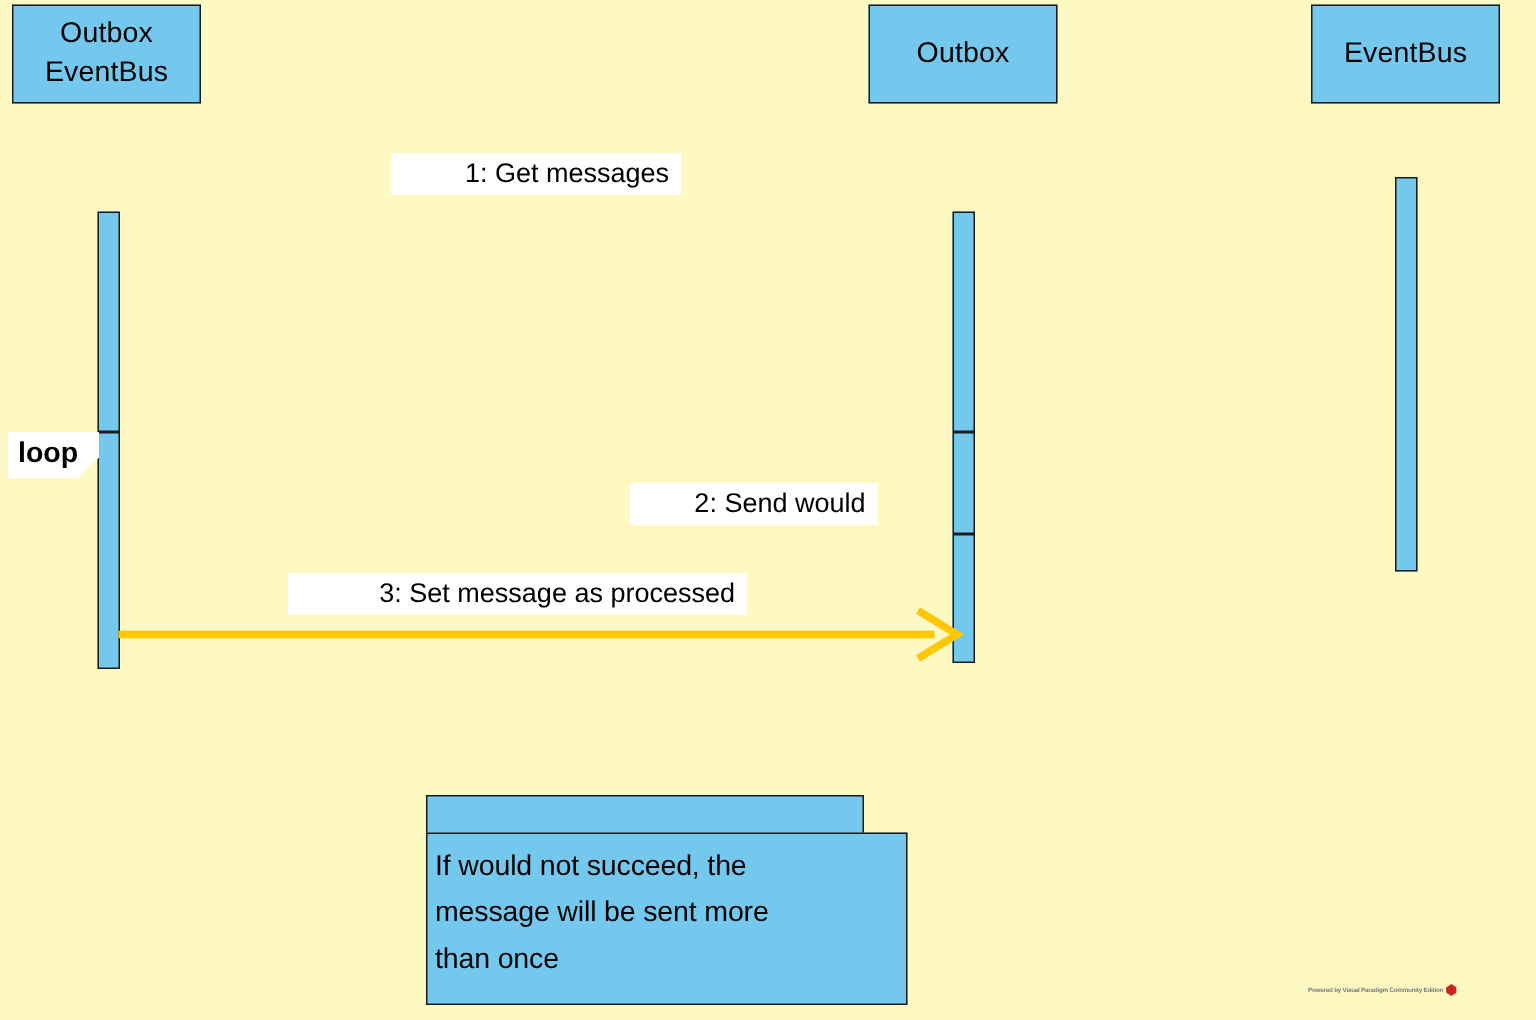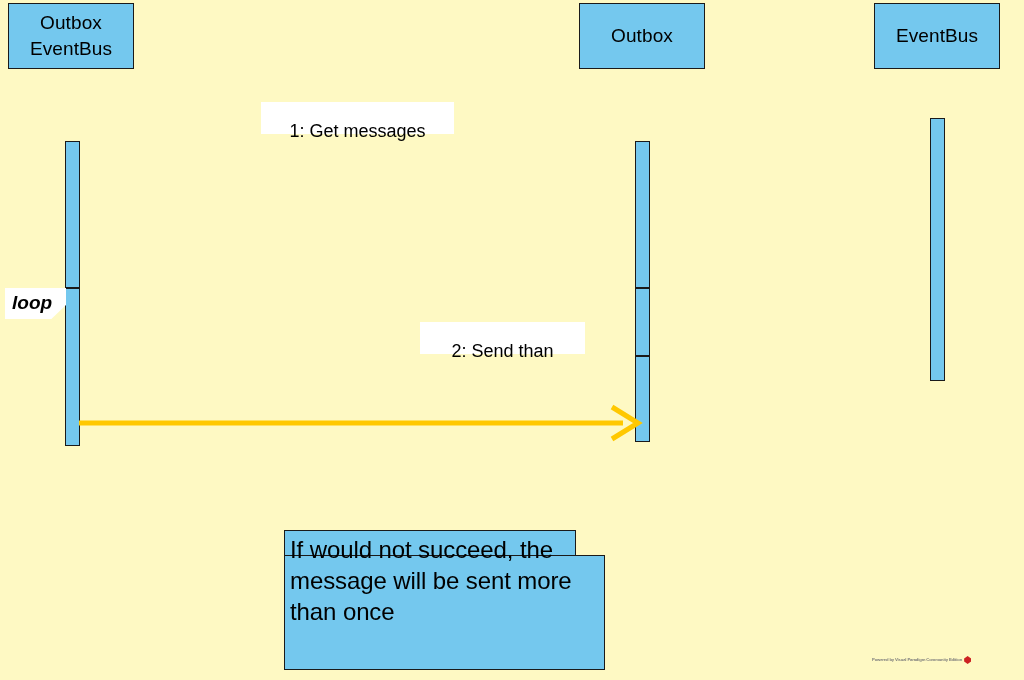--- a/index.html
+++ b/index.html
@@ -45,22 +45,22 @@
 
   
   .msg-label {
     position: absolute;
     box-sizing: border-box;
     background: #FFFFFF;
     color: #000000;
     font-size: 18px;
     line-height: 27px;
     white-space: nowrap;
-    padding: 16px 8px;
-    text-align: center;
+    padding: 0 8px;
+    text-align: right;
   }
 
   
   .arrow-svg {
     position: absolute;
     overflow: visible;
   }
 
   
   .frag-tag {
@@ -79,24 +79,25 @@
   
   .note {
     position: absolute;
     box-sizing: border-box;
     background: #74C8EE;
     border: 1px solid #1a1a1a;
   }
   .note-text {
     position: absolute;
     color: #000000;
-    font-size: 24px;
+    font-size: 19px;
     line-height: 31px;
     white-space: pre-line;
     letter-spacing: -0.1px;
+    margin-top: 28px;
   }
 
   
   .watermark {
     position: absolute;
     display: flex;
     align-items: center;
     gap: 2px;
     font-size: 4.2px;
     line-height: 6px;
@@ -142,29 +143,30 @@
 
   <div class="activation" style="left:635px; top:141px; width:15px; height:147px;"></div>
   <div class="activation" style="left:635px; top:288px; width:15px; height:68px;"></div>
   <div class="activation" style="left:635px; top:356px; width:15px; height:86px;"></div>
 
   <div class="activation" style="left:930px; top:118px; width:15px; height:263px;"></div>
 
   <div class="msg-label" style="left:261px; top:102px; width:193px; height:28px;">1: Get messages</div>
 
 
-  <div class="msg-label" style="left:420px; top:322px; width:165px; height:28px;">2: Send than</div>
+  <div class="msg-label" style="left:420px; top:322px; width:165px; height:28px;">2: Send would</div>
 
+  <div class="msg-label" style="left:192px; top:382px; width:306px; height:28px;">3: Set message as processed</div>
 
   <svg class="arrow-svg" style="left:75px; top:404px;" width="570" height="38" viewBox="0 0 570 38">
     <line x1="4" y1="19" x2="548" y2="19" stroke="#FFC800" stroke-width="5"></line>
     <polyline points="537,3 563,19 537,35" fill="none" stroke="#FFC800" stroke-width="5" stroke-linejoin="miter" stroke-linecap="butt"></polyline>
   </svg>
 
-  <div class="frag-tag" style="left:5px; top:288px; width:61px; height:31px;font-style:italic;">loop</div>
+  <div class="frag-tag" style="left:5px; top:288px; width:61px; height:31px;">loop</div>
 
   <div class="note" style="left:284px; top:530px; width:292px; height:60px;"></div>
   <div class="note" style="left:284px; top:555px; width:321px; height:115px;"></div>
   <div class="note-text" style="left:290px; top:534px; width:316px;">If would not succeed, the
 message will be sent more
 than once</div>
 
   <div class="watermark" style="left:872px; top:656px;">
     <span>Powered by Visual Paradigm Community Edition</span>
     <span class="watermark-dot"></span>

